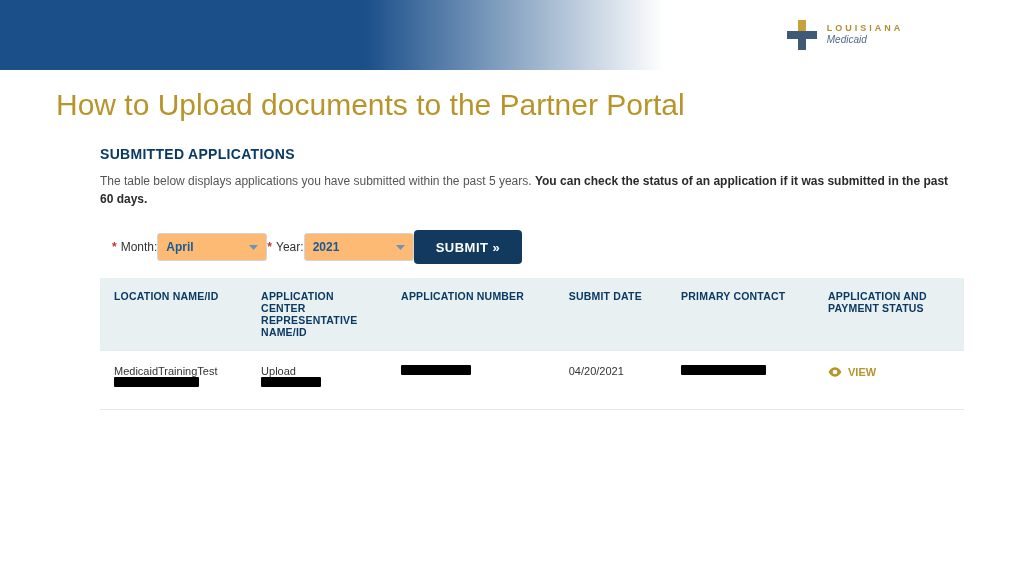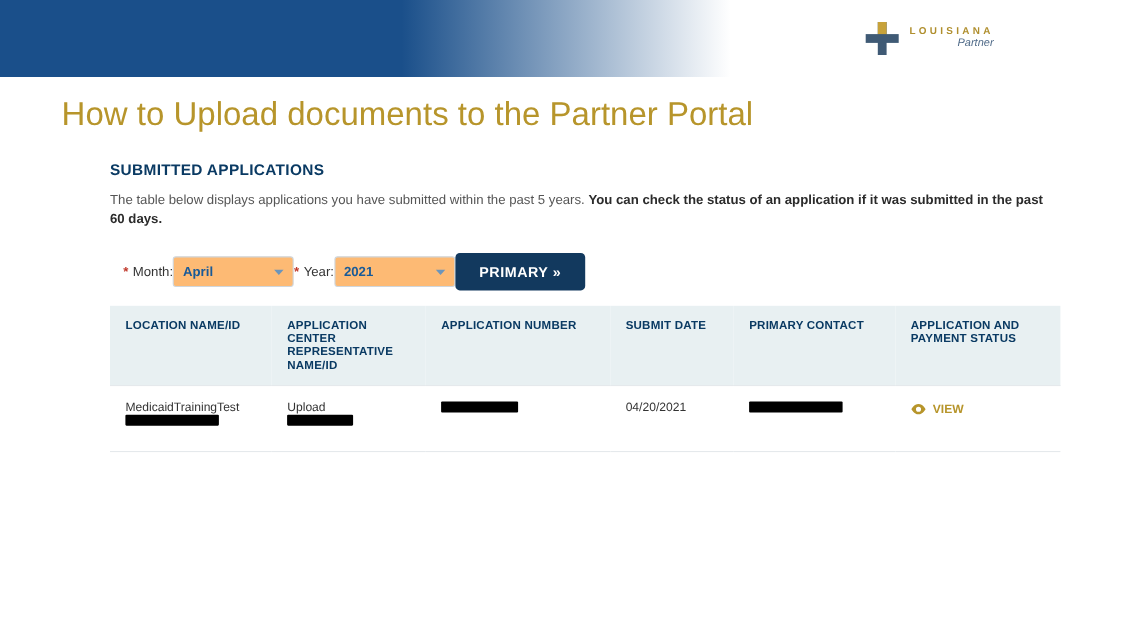--- a/index.html
+++ b/index.html
@@ -1,20 +1,20 @@
 <!DOCTYPE html>
 <html><head>
 <meta charset="utf-8">
 <style>
   * { box-sizing: border-box; margin: 0; padding: 0; }
   body { font-family: Arial, Helvetica, sans-serif; width: 1024px; height: 576px; background: #fff; overflow: hidden; }
 
   .banner { height: 70px; display: flex; align-items: center; }
   .banner-gradient { height: 70px; flex: 1; background: linear-gradient(90deg, #1a4f8a 0%, #1a4f8a 55%, #fff 100%); }
-  .logo-wrap { width: 360px; height: 70px; display: flex; align-items: center; justify-content: center; background: #fff; text-align: right; }
+  .logo-wrap { width: 360px; height: 70px; display: flex; align-items: center; justify-content: center; background: #fff; }
   .logo { display: flex; align-items: center; gap: 8px; }
   .logo-mark { width: 34px; height: 34px; position: relative; }
   .logo-text { line-height: 1.05; }
   .logo-line1 { font-size: 9px; letter-spacing: 3px; color: #b08f2e; font-weight: 700; }
   .logo-line2 { font-size: 15px; font-weight: 800; color: #3f4a56; letter-spacing: 0.5px; }
   .logo-line3 { font-size: 10px; color: #4f6a88; font-style: italic; margin-top: 2px; }
 
   .content { padding: 18px 40px 13px 56px; }
   .title { color: #b7952b; font-size: 30px; font-weight: 400; margin-bottom: 10px; }
   .intro { color: #111; font-size: 18px; line-height: 1.35; max-width: 920px; }
@@ -52,21 +52,21 @@
     <div class="logo">
       <div class="logo-mark">
         <svg viewBox="0 0 34 34" width="34" height="34">
           <rect x="13" y="2" width="8" height="30" fill="#3f5a75"></rect>
           <rect x="2" y="13" width="30" height="8" fill="#3f5a75"></rect>
           <rect x="13" y="2" width="8" height="11" fill="#c7a23a"></rect>
         </svg>
       </div>
       <div class="logo-text">
         <div class="logo-line1">LOUISIANA</div>
-        <div class="logo-line3">Partner</div>
+        <div class="logo-line3">Medicaid</div>
       </div>
     </div>
   </div>
 </div>
 
 <div class="content">
   <h1 class="title">How to Upload documents to the Partner Portal</h1>
 
   <div class="app-panel">
     <div class="sub-heading">SUBMITTED APPLICATIONS</div>
@@ -82,21 +82,21 @@
               <path d="M0 0 L4.5 5 L9 0 Z" fill="#6b95bb"></path>
             </svg></span>
       </div>
       <span><span class="req-star">*</span><span class="lbl">Year:</span></span>
       <div class="select">
         <span>2021</span>
         <span class="caret"><svg width="9" height="6" viewBox="0 0 9 6">
               <path d="M0 0 L4.5 5 L9 0 Z" fill="#6b95bb"></path>
             </svg></span>
       </div>
-      <button class="filter-btn">PRIMARY »</button>
+      <button class="filter-btn">SUBMIT »</button>
     </div>
 
     <table class="apps">
       <thead>
         <tr>
           <th>LOCATION NAME/ID</th>
           <th style="width:140px;">APPLICATION CENTER REPRESENTATIVE NAME/ID</th>
           <th>APPLICATION NUMBER</th>
           <th>SUBMIT DATE</th>
           <th>PRIMARY CONTACT</th>

